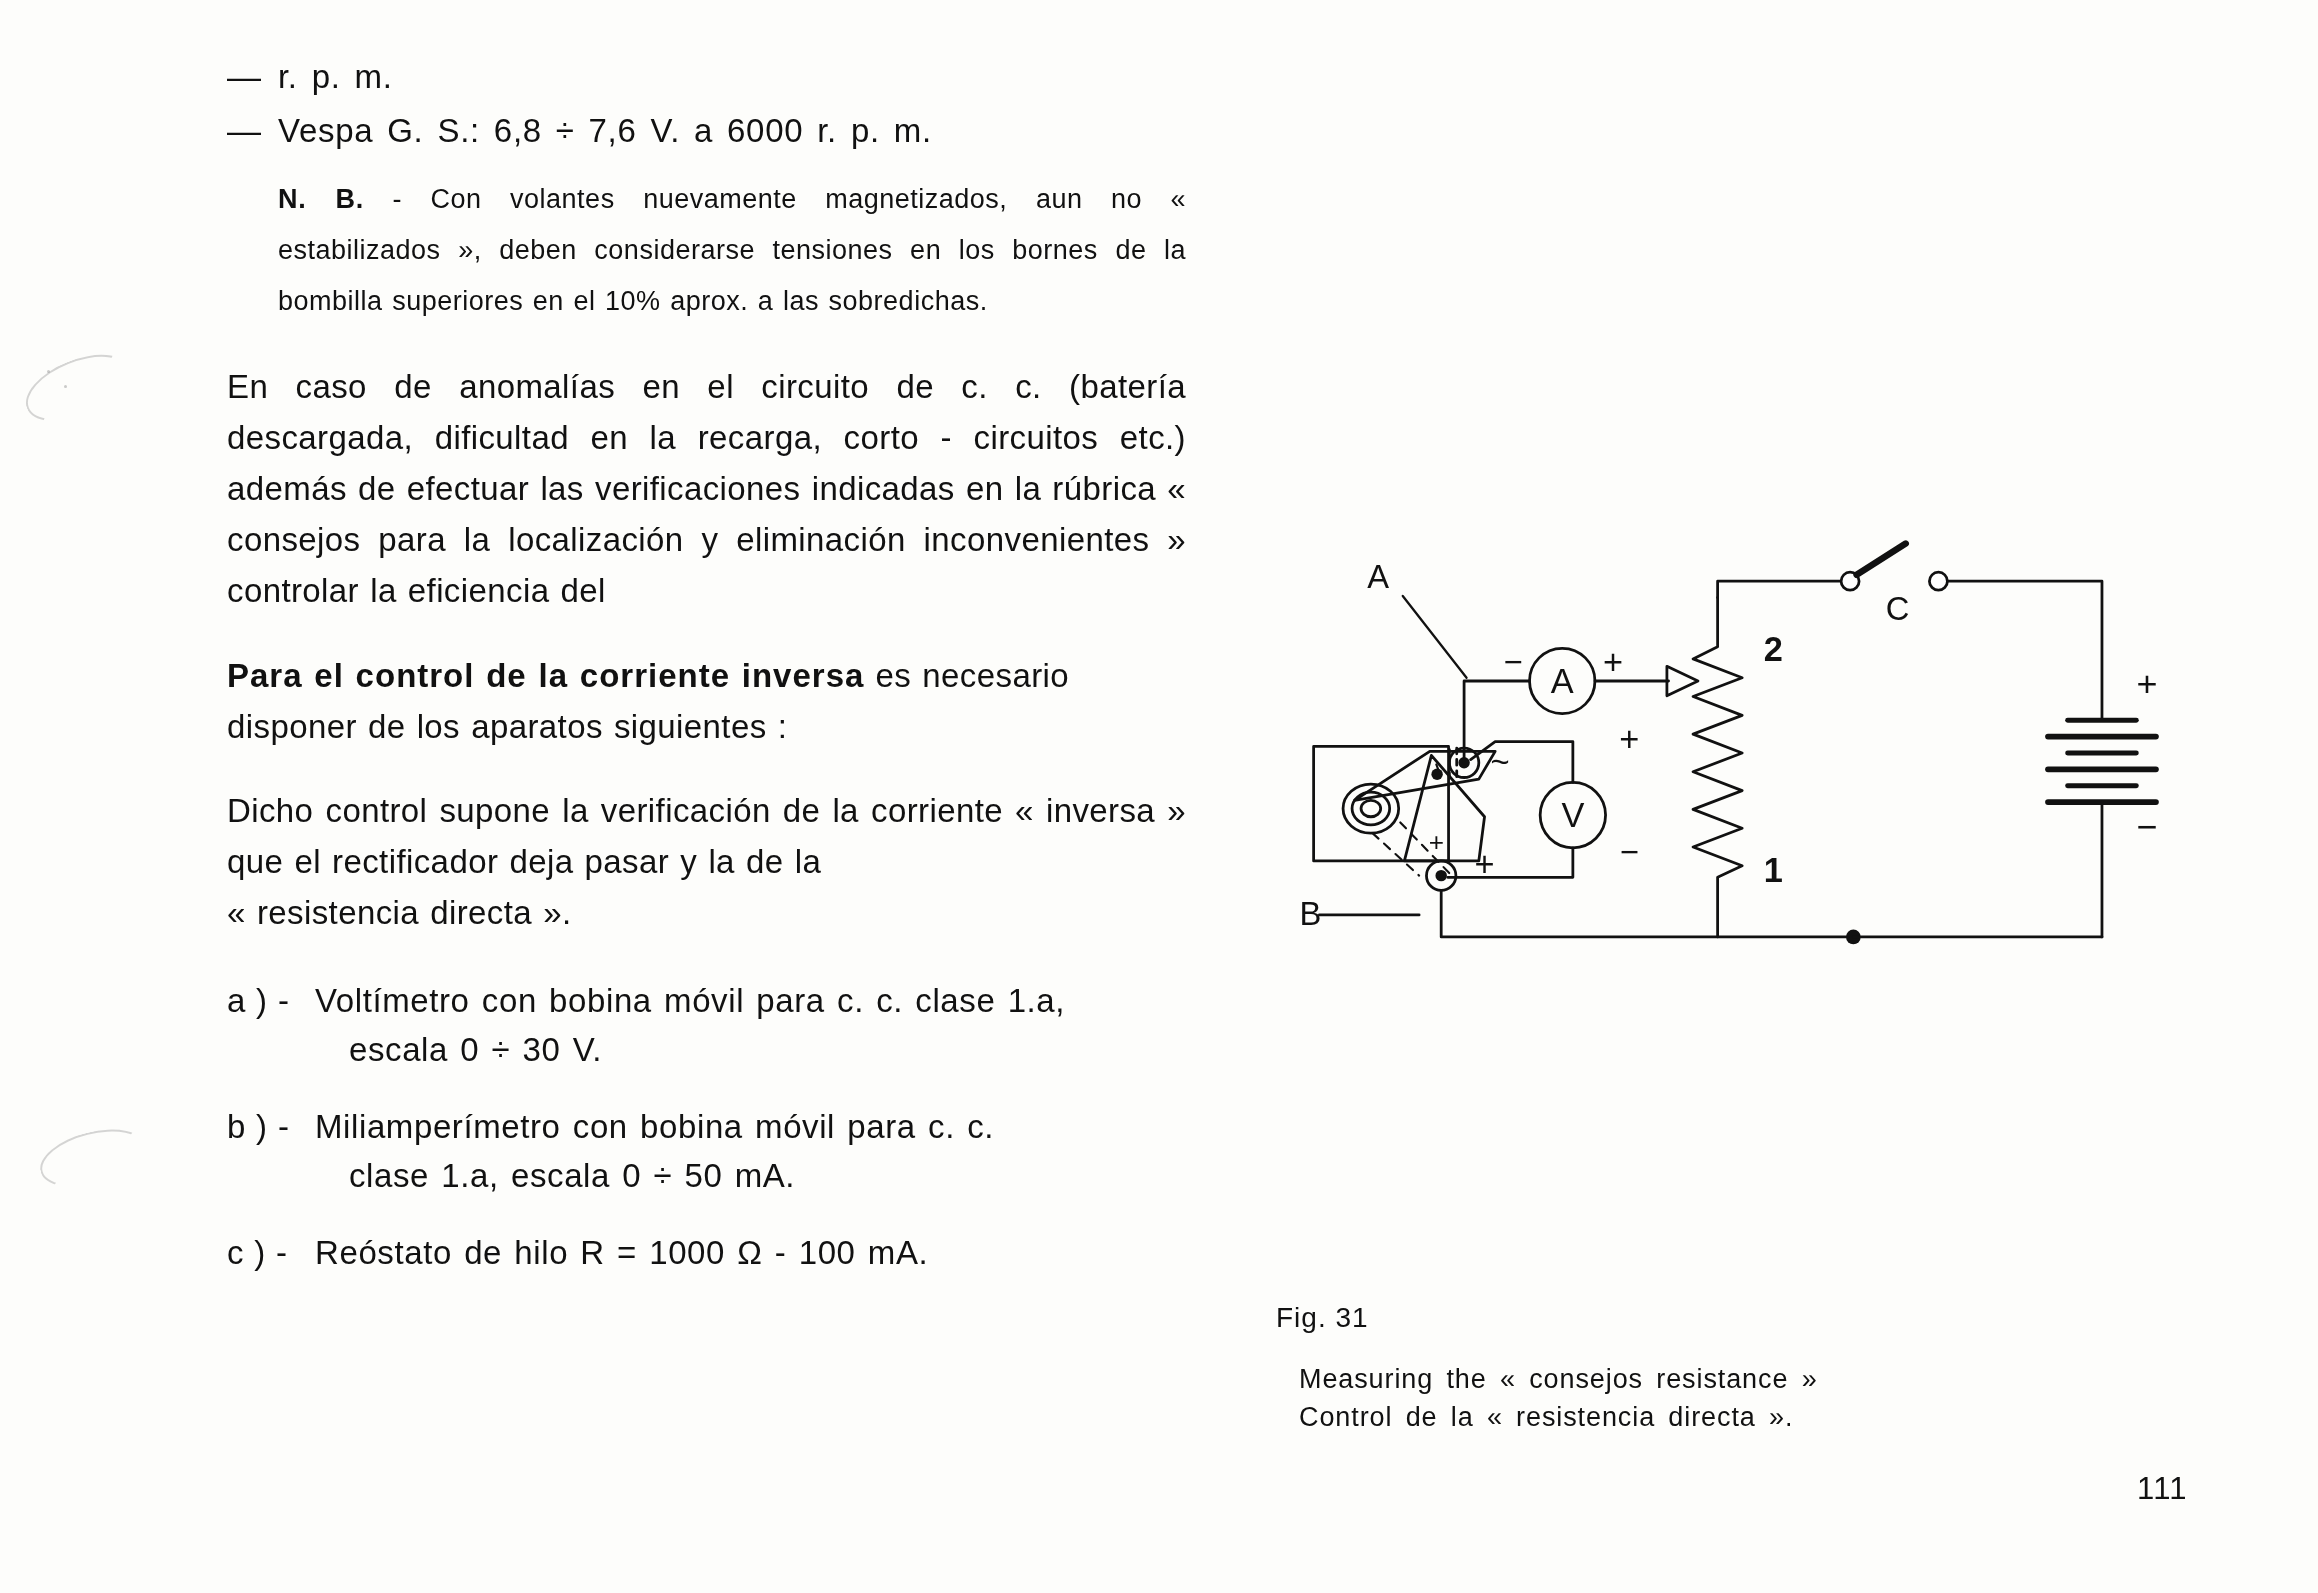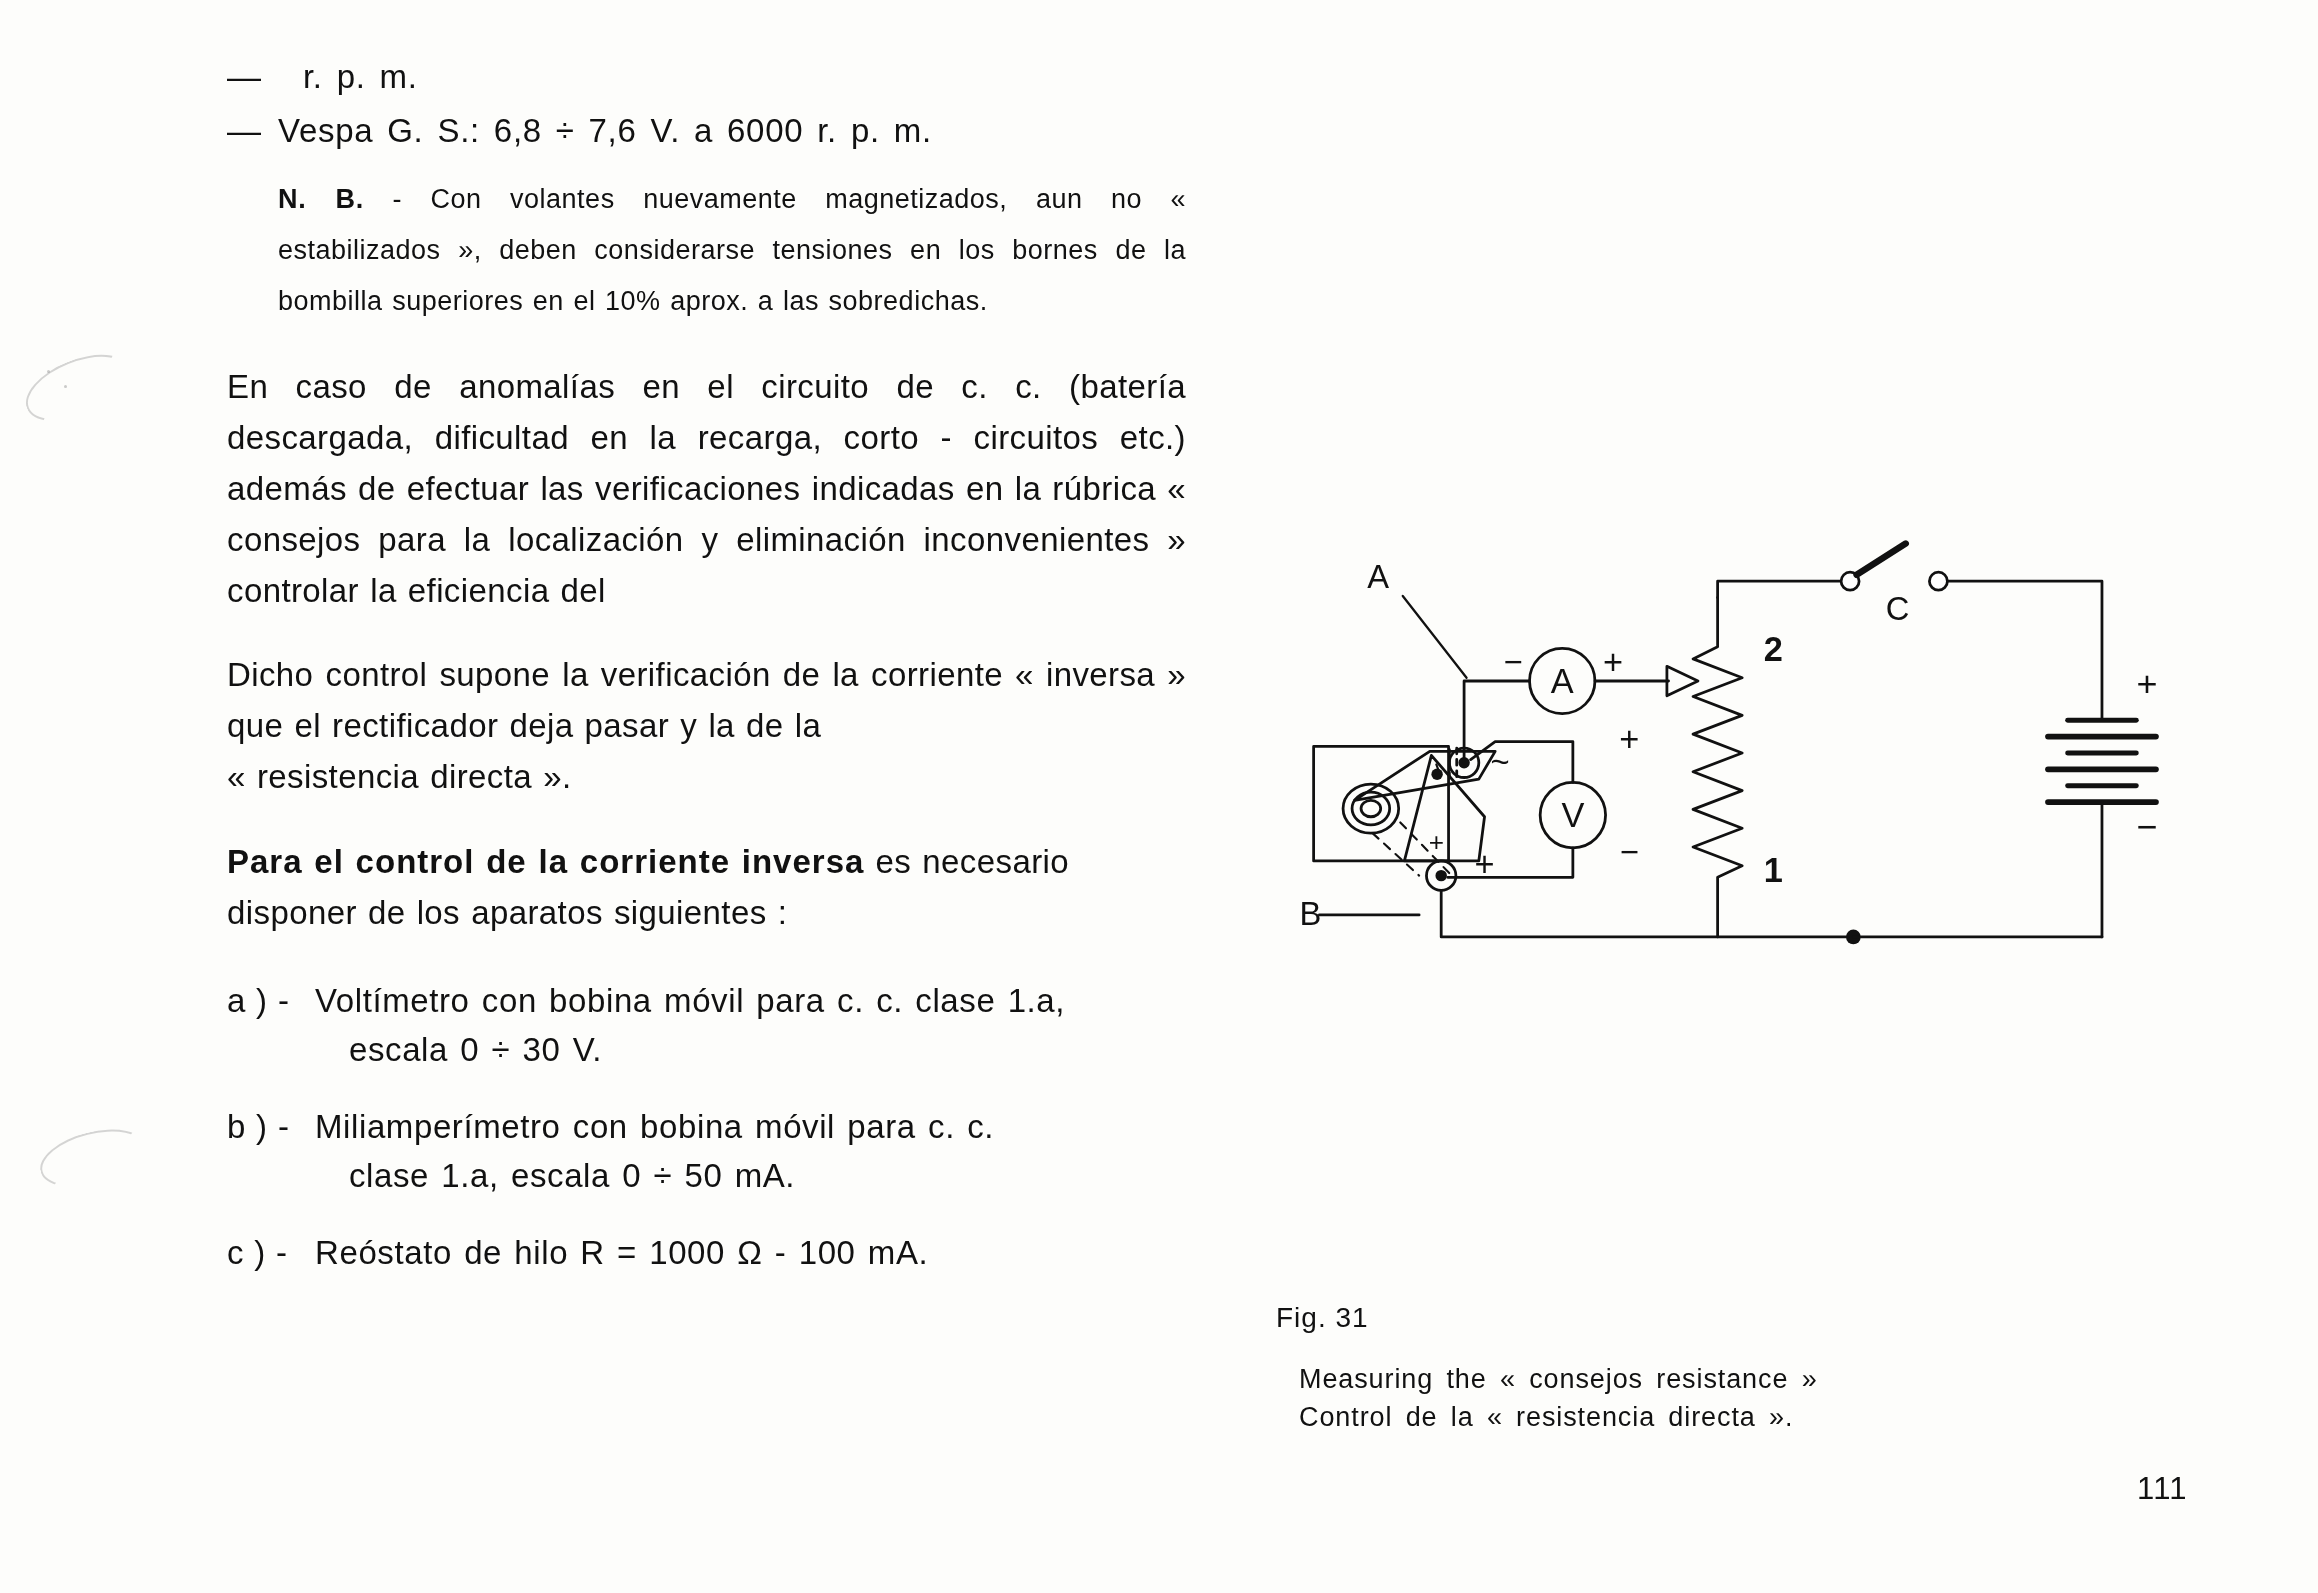--- a/index.html
+++ b/index.html
@@ -58,21 +58,21 @@
     line-height: 51px;
     letter-spacing: -0.8px;
   }
   .dash-body {
     flex: 1 1 auto;
     font-size: 33px;
     line-height: 51px;
     letter-spacing: 0.7px;
     word-spacing: 4.1px;
   }
-  .dash-body .l2 { display: block; margin-left: 25px; }
+  .dash-body .l2 { display: block; }
 
   #nb-paragraph {
     margin-top: 18px;
     padding-left: 51px;
     font-size: 27px;
     line-height: 51px;
     letter-spacing: 0.5px;
     text-align: justify;
     word-spacing: 1.6px;
   }
@@ -189,28 +189,28 @@
     <p id="nb-paragraph">
       <span class="nb-label">N. B.</span>
       <span>- Con volantes nuevamente magnetizados, aun no « estabilizados », deben considerarse tensiones en los bornes de la bombilla superiores en el 10% aprox. a las sobredichas.</span>
     </p>
 
 
     <p class="body-paragraph">
       <span>En caso de anomalías en el circuito de c. c. (batería descargada, dificultad en la recarga, corto - circuitos etc.) además de efectuar las verificaciones indicadas en la rúbrica « consejos para la localización y eliminación inconvenientes » controlar la eficiencia del</span>
     </p>
 
+    <p class="body-paragraph">
+      <span class="strong">Para el control de la corriente inversa</span><span> es necesario</span>
+      <span class="last-line" style="display:block">disponer de los aparatos siguientes :</span>
+    </p>
+
     <p class="body-paragraph tight">
       <span>Dicho control supone la verificación de la corriente « inversa » que el rectificador deja pasar y la de la</span>
       <span class="last-line" style="display:block">« resistencia directa ».</span>
-    </p>
-
-    <p class="body-paragraph">
-      <span class="strong">Para el control de la corriente inversa</span><span> es necesario</span>
-      <span class="last-line" style="display:block">disponer de los aparatos siguientes :</span>
     </p>
 
     <div id="apparatus-list">
 
       <div class="list-item">
         <span class="list-marker">a ) -</span>
         <span class="list-text">
           <span>Voltímetro con bobina móvil para c. c. clase 1.a,</span>
           <span class="l2">escala  0 ÷ 30 V.</span>
         </span>

